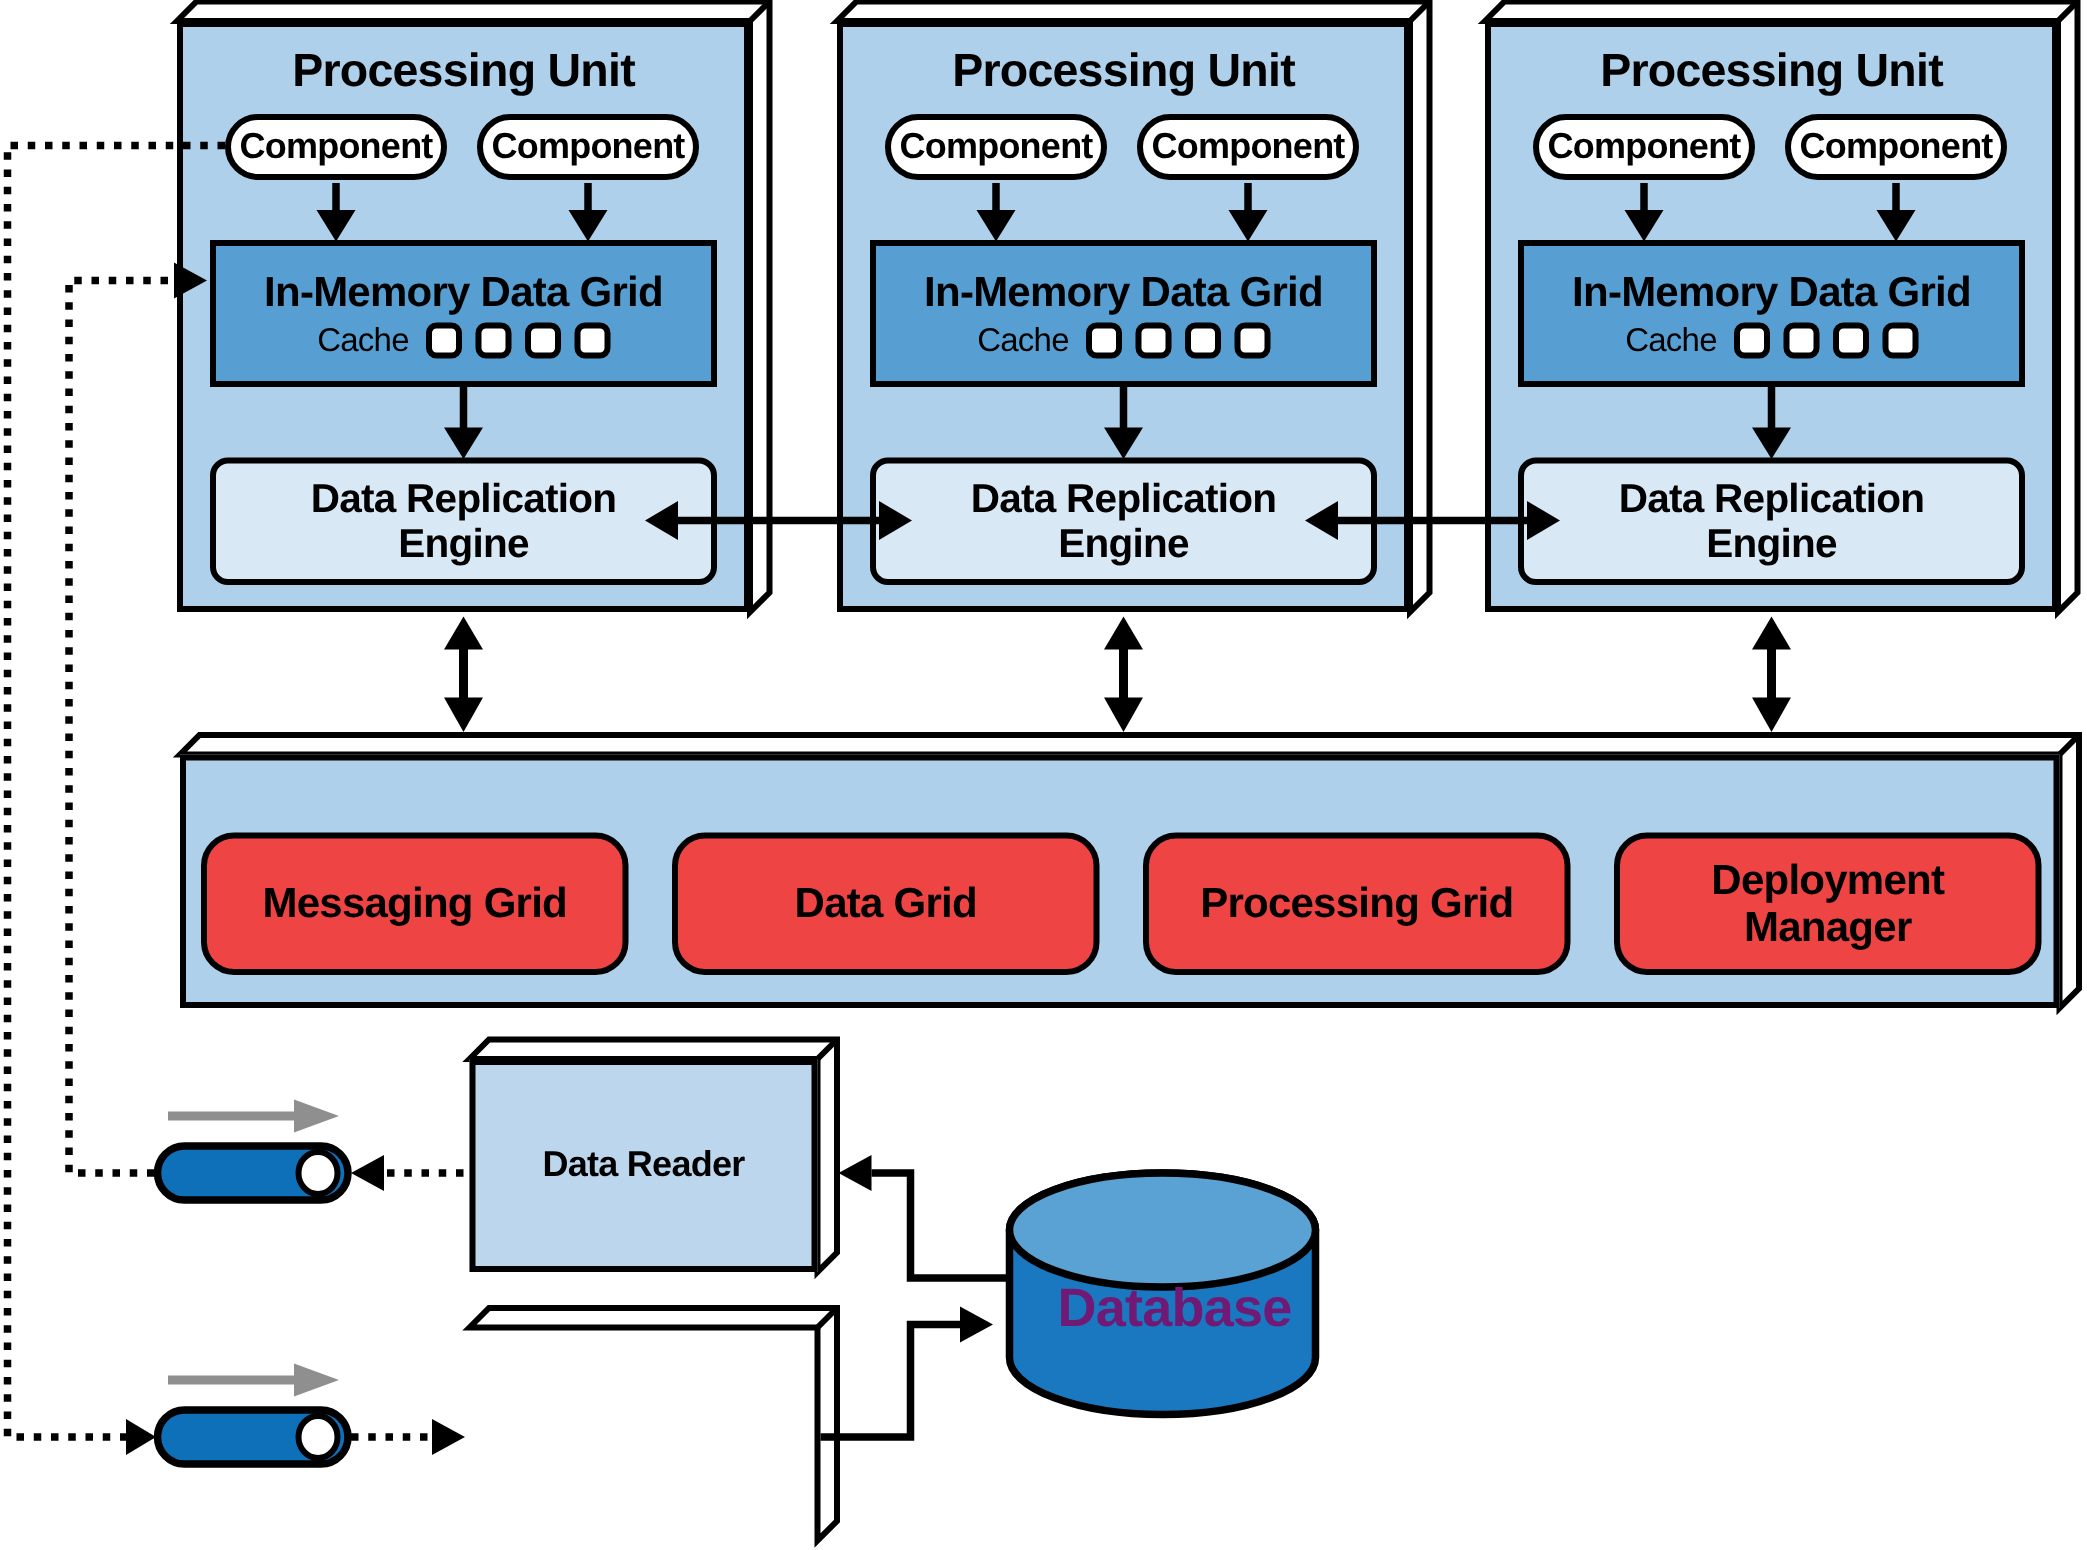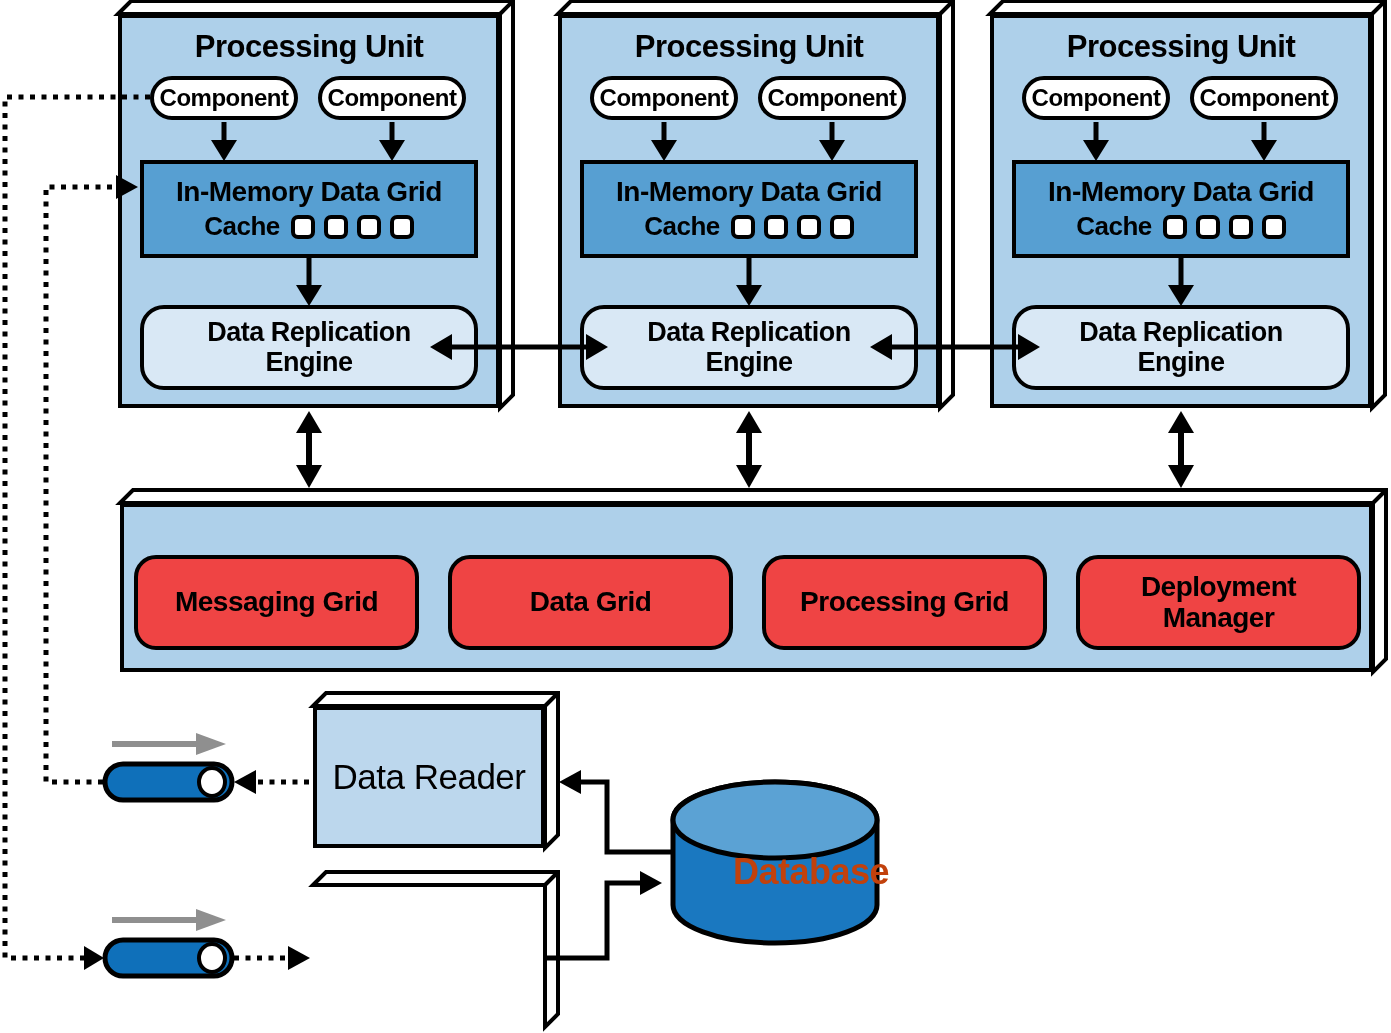--- a/index.html
+++ b/index.html
@@ -20,42 +20,42 @@
     font-size:31px; font-weight:bold; letter-spacing:-0.5px; white-space:nowrap; }
   .pill { position:absolute; top:58px; width:148px; height:44px; background:#fff;
     border:4px solid #000; border-radius:24px; box-sizing:border-box;
     font-size:24px; font-weight:bold; letter-spacing:-0.5px; white-space:nowrap; }
   .pill.p1 { left:28px; } .pill.p2 { left:196px; }
   .imdg { position:absolute; left:18px; top:142px; width:338px; height:98px;
     background:var(--mid); border:4px solid #000; box-sizing:border-box;
     display:flex; flex-direction:column; align-items:center; justify-content:center; }
   .imdg-title { font-size:28px; font-weight:bold; letter-spacing:-0.5px; white-space:nowrap; }
   .cache-row { display:flex; align-items:center; gap:9px; margin-top:3px; }
-  .cache-label { font-size:26px; font-weight:bold; letter-spacing:-0.5px; margin-right:2px; }
+  .cache-label { font-size:22px; font-weight:normal; letter-spacing:-0.5px; margin-right:2px; }
   .slot { width:24px; height:24px; background:#fff; border:4px solid #000;
     border-radius:7px; box-sizing:border-box; }
   .engine { position:absolute; left:18px; top:287px; width:338px; height:85px;
-    background:var(--pale); border:4px solid #000; border-radius:24px; box-sizing:border-box; }
+    background:var(--pale); border:4px solid #000; border-radius:12px; box-sizing:border-box; }
   .engine-label { width:250px; text-align:center; font-size:27px; font-weight:bold;
     letter-spacing:-0.5px; line-height:1.1; }
 
   .mw { background:var(--light); z-index:1; }
   .mw-title { position:absolute; left:0; top:4px; width:100%; height:40px;
     font-size:29px; font-weight:bold; letter-spacing:-0.5px; white-space:nowrap; }
   .svc { position:absolute; top:48px; width:285px; height:95px; background:#ef4444;
     border:4px solid #000; border-radius:22px; box-sizing:border-box;
     font-size:28px; font-weight:bold; letter-spacing:-0.5px; text-align:center; line-height:1.1; }
   .svc .svc-label { width:250px; }
 
-  .panel { background:var(--panel); z-index:1; font-size:35px; font-weight:normal;
+  .panel { background:var(--panel); z-index:1; font-size:24px; font-weight:bold;
     letter-spacing:-0.5px; white-space:nowrap; }
 
   .db-label { position:absolute; left:675px; top:842px; width:216px; height:60px;
-    z-index:3; color:#c2410c; font-size:36px; font-weight:bold; letter-spacing:-0.5px;
-    white-space:nowrap;margin-left:28px; }
+    z-index:3; color:#701a75; font-size:36px; font-weight:bold; letter-spacing:-0.5px;
+    white-space:nowrap; }
 </style>
 </head>
 <body>
 
 <div id="canvas">
 
   <svg class="layer" id="under" viewBox="0 0 1391 1033">
     <g fill="#ffffff" stroke="#000000" stroke-width="4" stroke-linejoin="miter">
       <polygon points="118,14 131,1 513,1 513,395 500,408 500,14"></polygon>
       <line x1="500" y1="14" x2="513" y2="1"></line>

